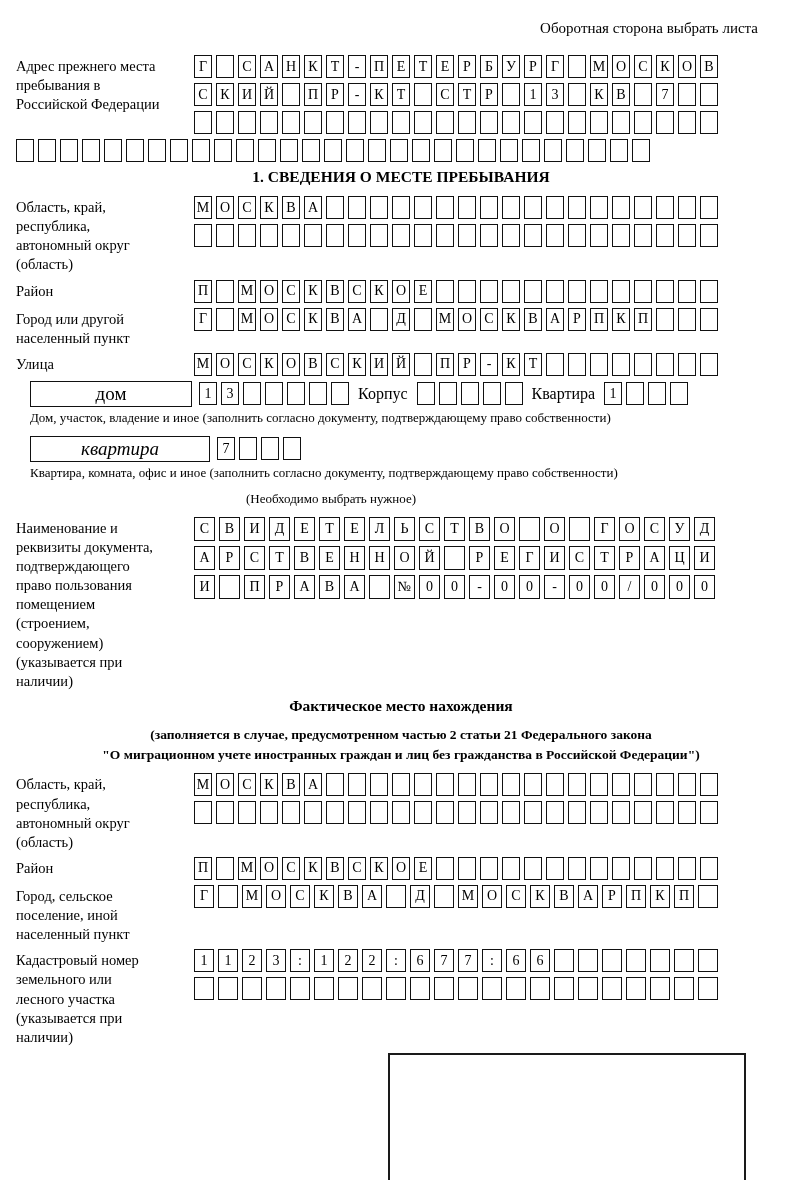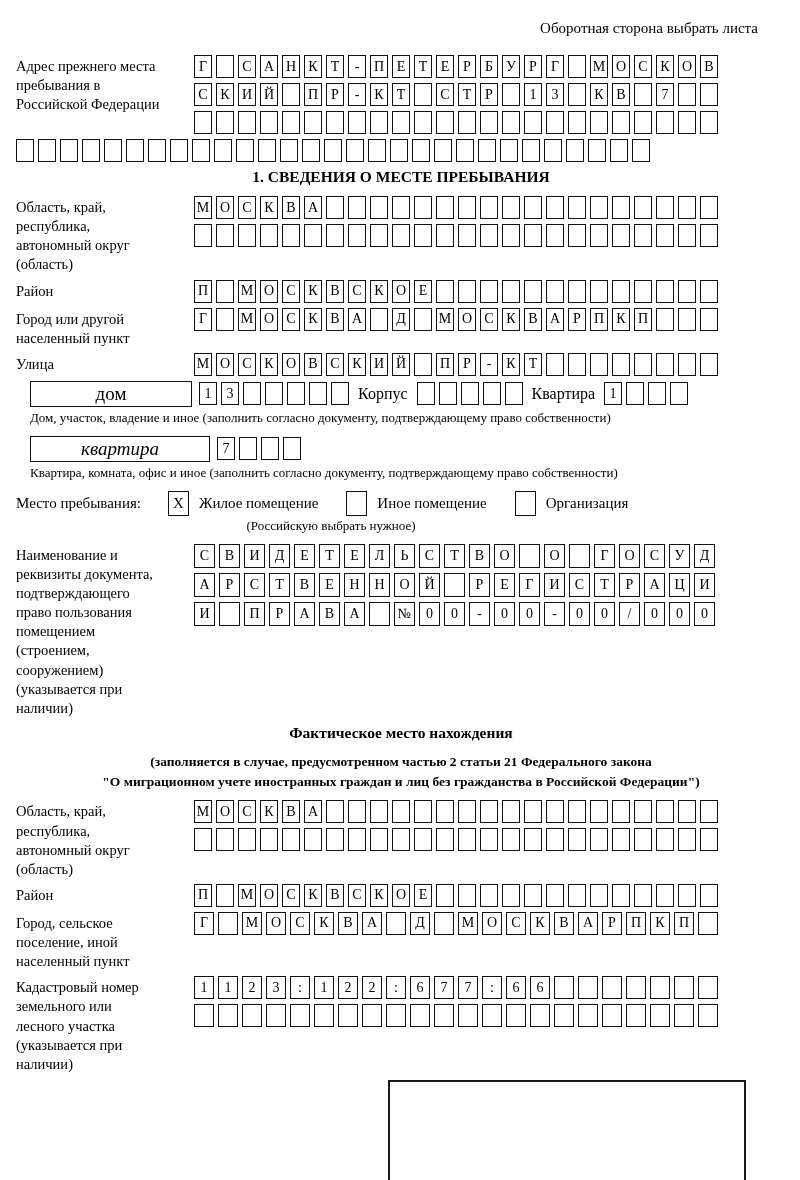--- a/index.html
+++ b/index.html
@@ -364,30 +364,21 @@
     <div class="widebox wb-kv">квартира</div>
     <div class="cells">
         <div class="cell">7</div>
         <div class="cell"></div>
         <div class="cell"></div>
         <div class="cell"></div>
       </div>
   </div>
   <div class="note doc-note-indent">Квартира, комната, офис и иное (заполнить согласно документу, подтверждающему право собственности)</div>
 
-  <div class="stay-row">
-    <div class="stay-lbl">Место пребывания:</div>
-    <div class="cb">X</div>
-    <div class="stay-opt">Жилое помещение</div>
-    <div class="cb"></div>
-    <div class="stay-opt">Иное помещение</div>
-    <div class="cb"></div>
-    <div class="stay-opt">Организация</div>
-  </div>
-  <div class="stay-note">(Российскую выбрать нужное)</div>
+  <div class="stay-note">(Необходимо выбрать нужное)</div>
 
   <div class="frow">
     <div class="flabel">Наименование и реквизиты документа, подтверждающего право пользования помещением (строением, сооружением) (указывается при наличии)</div>
     <div class="rows">
       <div class="cells c21">
           <div class="cell">С</div>
           <div class="cell">В</div>
           <div class="cell">И</div>
           <div class="cell">Д</div>
           <div class="cell">Е</div>

